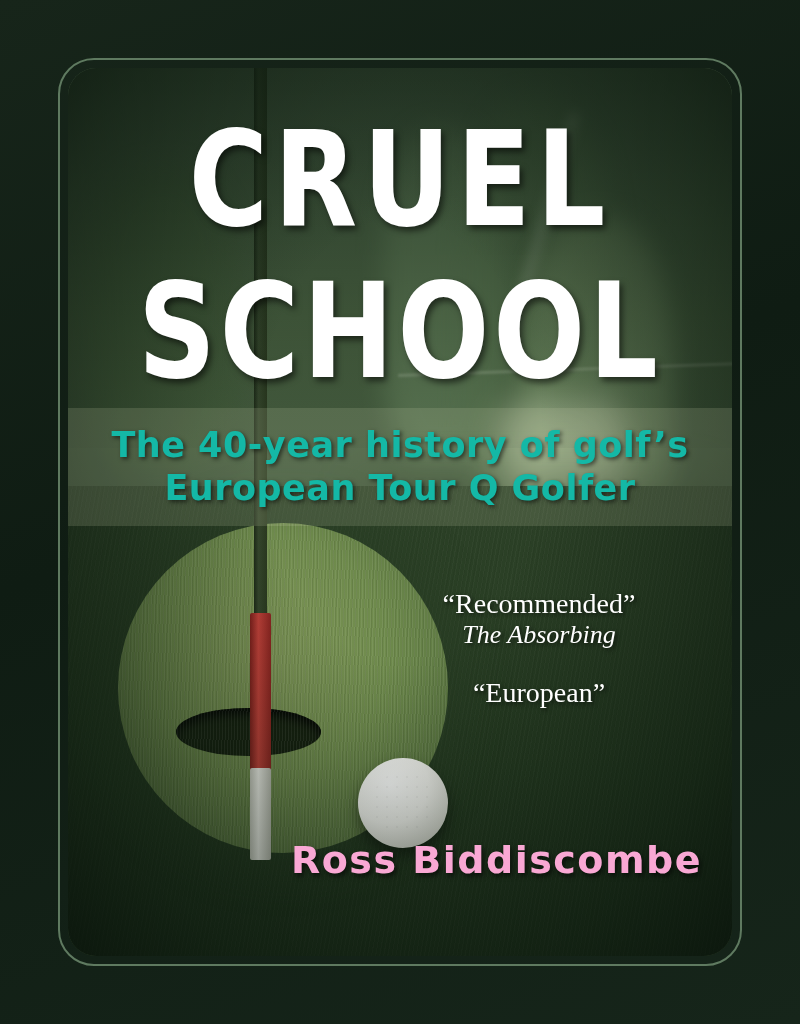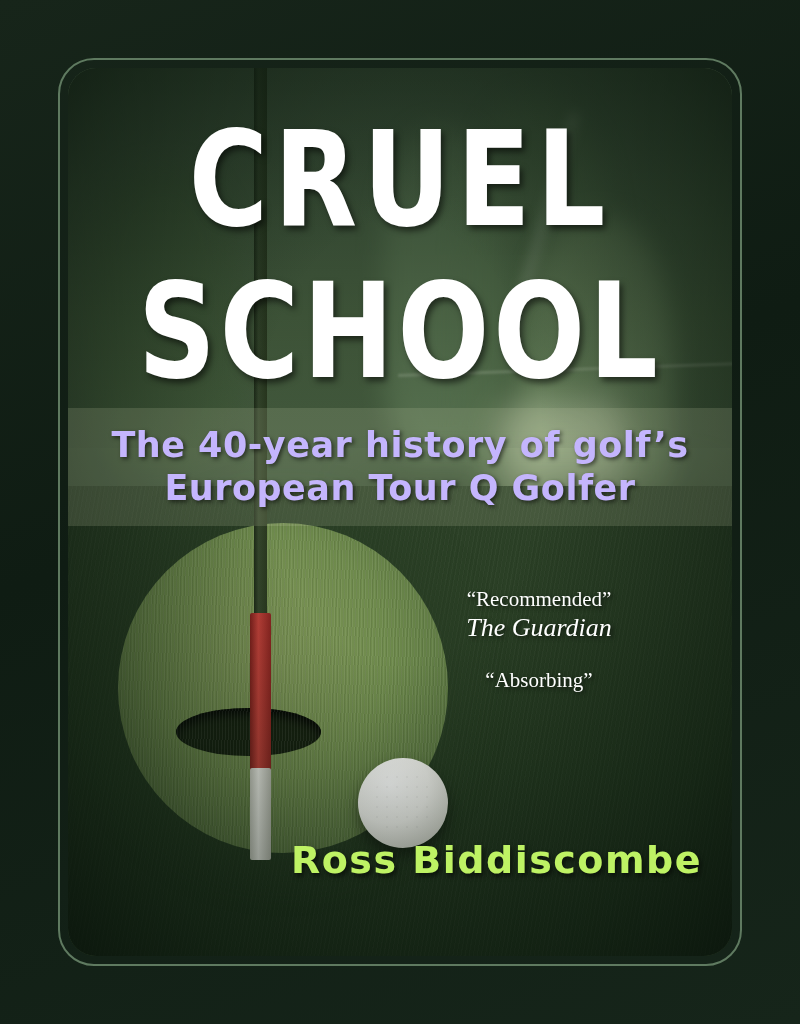--- a/index.html
+++ b/index.html
@@ -250,21 +250,21 @@
     background: rgba(210,220,180,0.16);
     z-index: 8;
     display: flex;
     flex-direction: column;
     align-items: center;
     justify-content: center;
   }
   .subtitle-line {
     font-family: "DejaVu Sans", sans-serif;
     font-weight: 700;
-    color: #c4b5fd;
+    color: #14b8a6;
     font-size: 35px;
     letter-spacing: 0.5px;
     line-height: 1.22;
     text-shadow: 2px 2px 4px rgba(0,0,0,0.55);
     white-space: nowrap;
   }
 
   .quotes {
     position: absolute;
     right: 28px;
@@ -272,42 +272,42 @@
     width: 330px;
     z-index: 8;
     text-align: center;
     color: #ffffff;
   }
   .quote {
     margin-bottom: 26px;
   }
   .quote-text {
     font-family: "Liberation Serif", serif;
-    font-size: 21px;
+    font-size: 28px;
     line-height: 1.12;
     text-shadow: 2px 2px 4px rgba(0,0,0,0.6);
   }
   .quote-source {
     font-family: "Liberation Serif", serif;
     font-style: italic;
     font-size: 26px;
     line-height: 1.2;
     text-shadow: 2px 2px 4px rgba(0,0,0,0.6);
   }
 
   .author {
     position: absolute;
     right: 30px;
     top: 770px;
     z-index: 8;
     font-family: "DejaVu Sans", sans-serif;
     font-weight: 700;
     font-size: 38px;
     letter-spacing: 1.5px;
-    color: #bef264;
+    color: #f9a8d4;
     text-shadow: 2px 3px 5px rgba(0,0,0,0.6);
     white-space: nowrap;
   }
 </style>
 </head>
 <body>
 
 <div id="cover">
 
   <div class="outer-frame"></div>
@@ -346,24 +346,24 @@
     </div>
 
     <div class="subtitle-band">
       <div class="subtitle-line">The 40-year history of golf’s</div>
       <div class="subtitle-line">European Tour Q Golfer</div>
     </div>
 
     <div class="quotes">
       <div class="quote">
         <div class="quote-text">“Recommended”</div>
-        <div class="quote-source">The Guardian</div>
+        <div class="quote-source">The Absorbing</div>
       </div>
       <div class="quote">
-        <div class="quote-text">“Absorbing”</div>
+        <div class="quote-text">“European”</div>
       </div>
     </div>
 
     <div class="author">Ross Biddiscombe</div>
   </div>
 
   <div class="keyline"></div>
 </div>
 
 </body></html>

